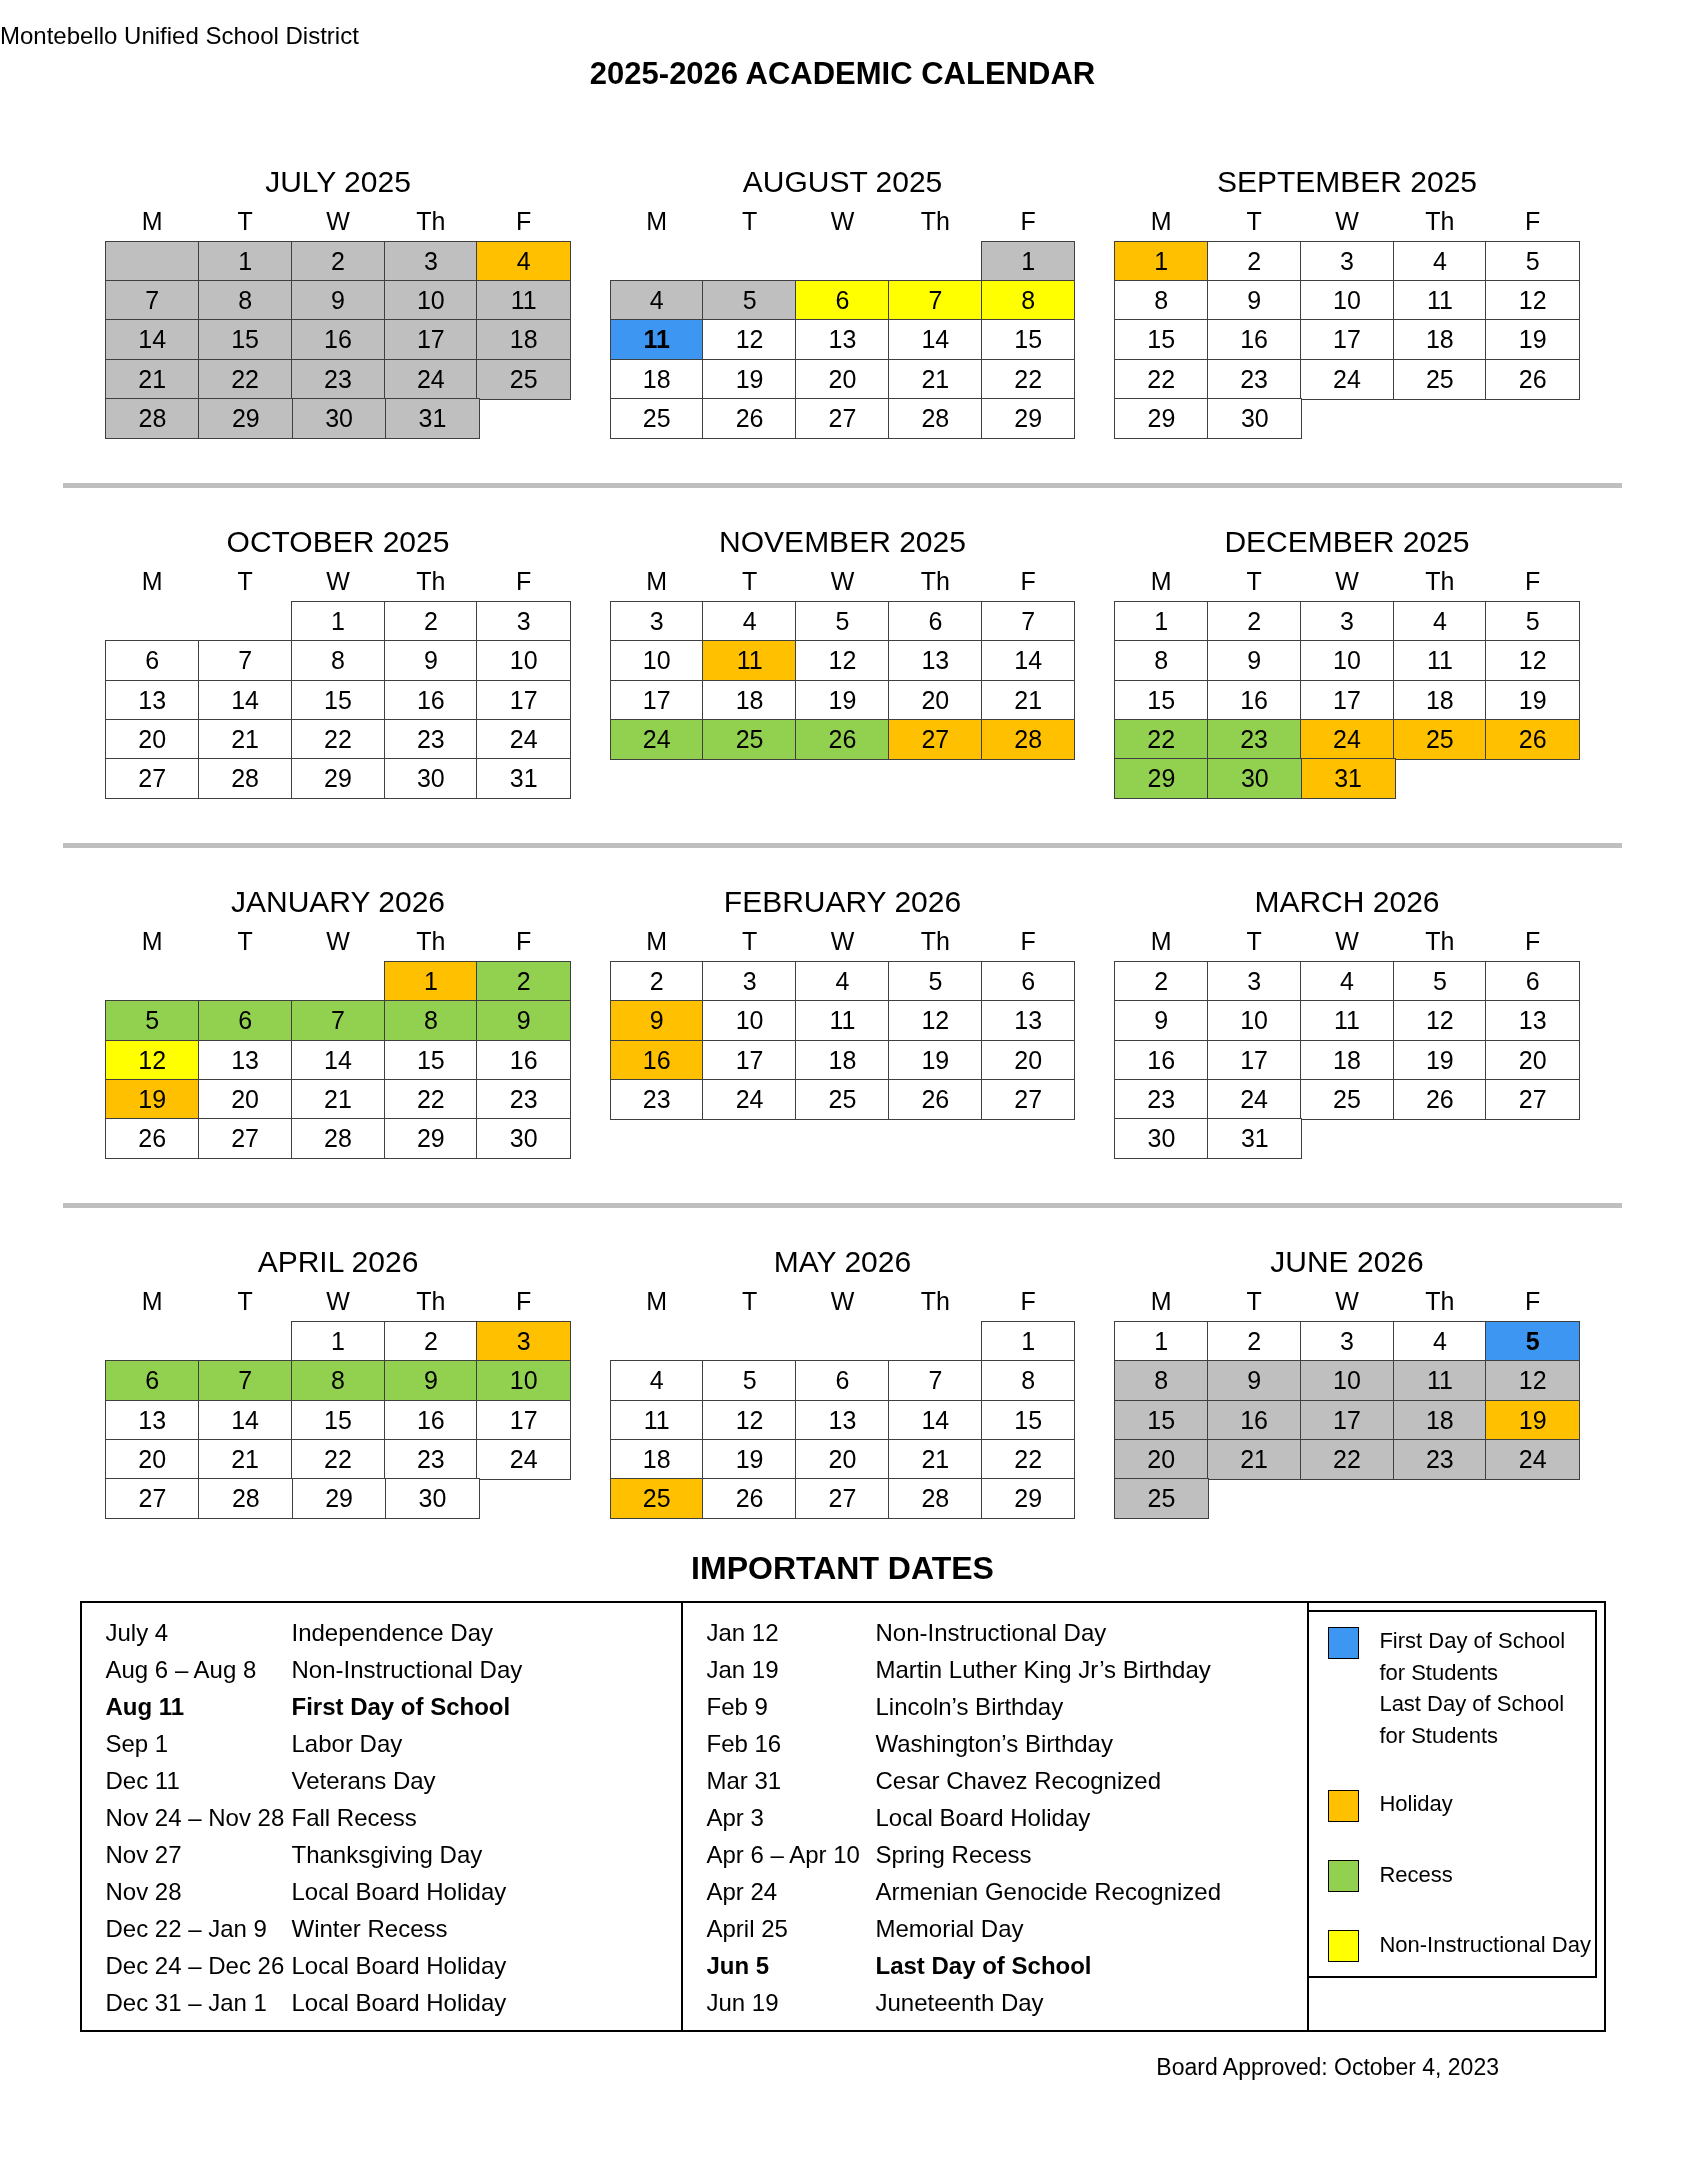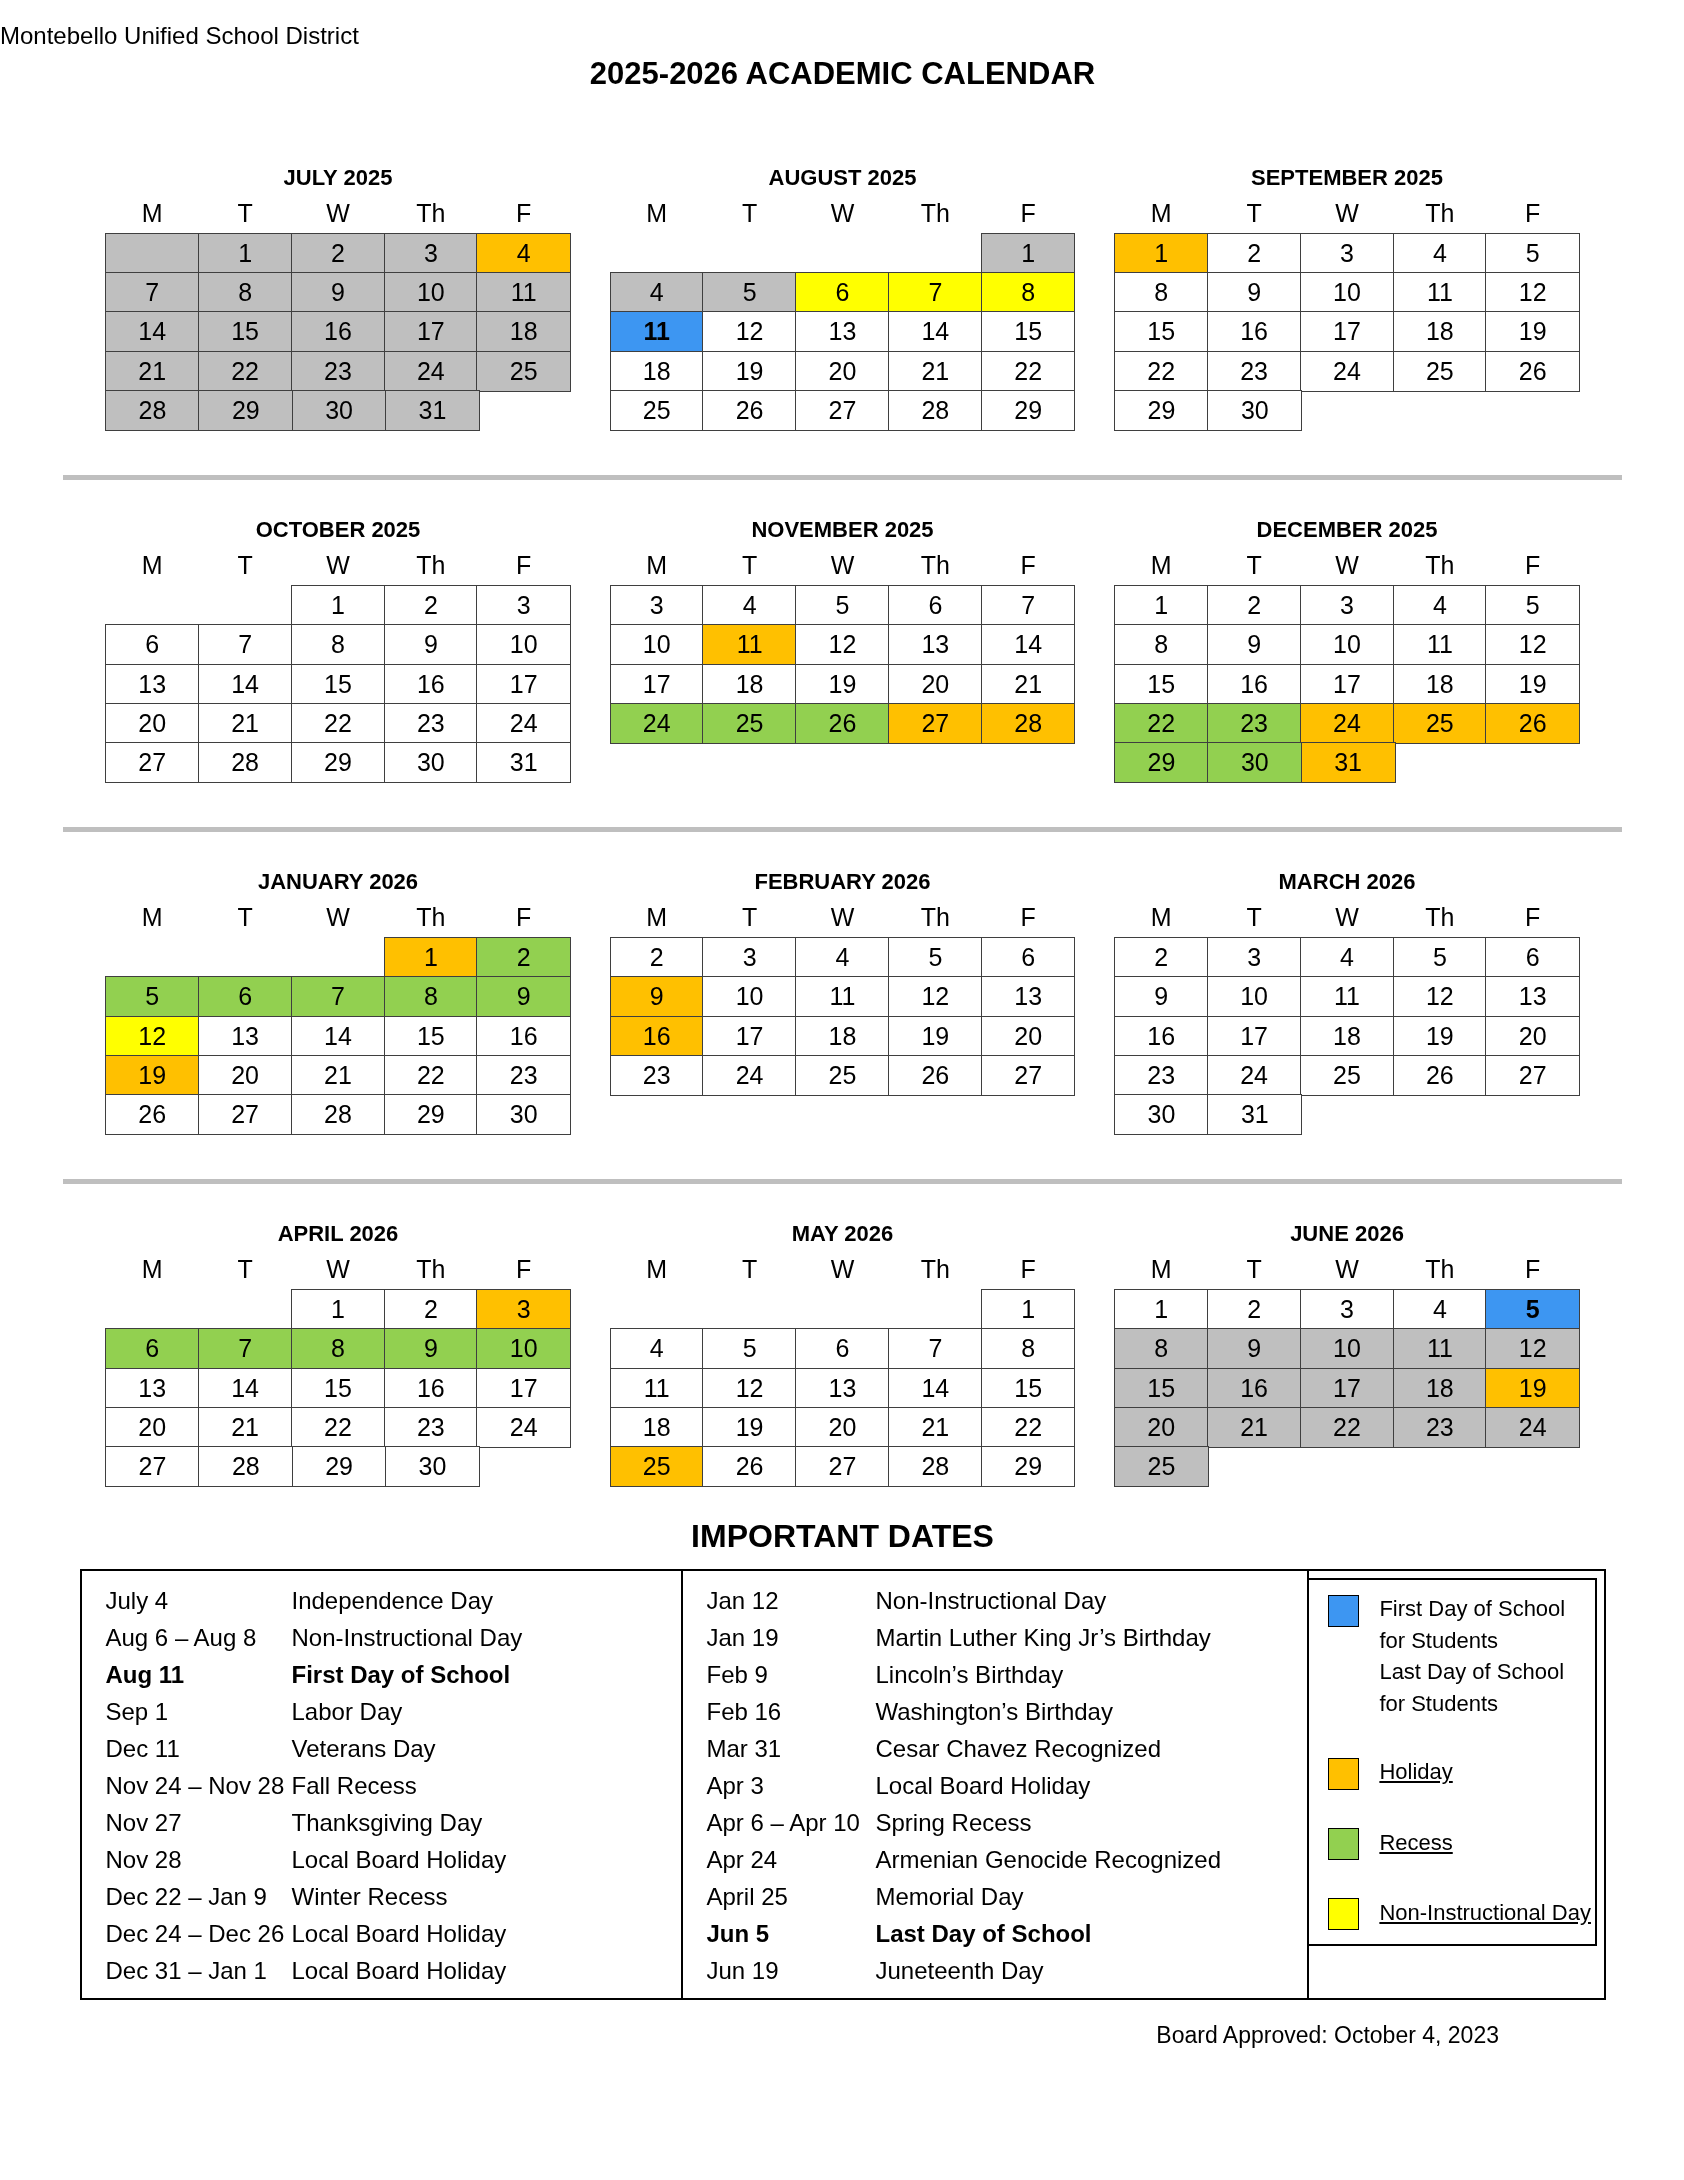--- a/index.html
+++ b/index.html
@@ -21,21 +21,21 @@
   .months { margin-top:73px; }
   .band {
     display:grid; grid-template-columns:repeat(3,466px);
     justify-content:space-between;
     width:1475px; margin:0 auto;
   }
   .months-divider {
     height:5.1px; background:#bfbfbf; width:1559px;
     margin:44px auto 37px auto;
   }
-  .month-title { text-align:center; font-size:22px; font-weight:bold; margin-bottom:7.7px; }
+  .month-title { text-align:center; font-size:30px; font-weight:normal; margin-bottom:7.7px; }
   .dow { display:flex; margin-bottom:5.1px; }
   .dow > span { box-sizing:border-box; width:95px; text-align:center; font-size:25px; }
   .dow > span + span { margin-left:-1.7px; }
   .week { display:flex; }
   .week + .week { margin-top:-1.7px; }
   .week > * + * { margin-left:-1.7px; }
   .day {
     box-sizing:border-box; width:95px; height:41px;
     border:1.7px solid #3f3f3f; background:#fff;
     display:flex; align-items:center; justify-content:center;
@@ -61,21 +61,21 @@
 
   .legend-col { flex:1 1 auto; position:relative; }
   .legend-box {
     box-sizing:border-box;
     border:2.6px solid #000; border-left:none;
     margin:6.8px 6.8px 0 0;
     min-height:368px;
     padding:13.6px 3.4px 12px 19px;
   }
   .legend-group { display:flex; align-items:flex-start; }
-  .legend-group.spaced { margin-top:37px;text-decoration:underline; }
+  .legend-group.spaced { margin-top:37px; }
   .lg-swatch {
     box-sizing:border-box; flex:0 0 31.5px; height:31.5px;
     border:1.7px solid #000; margin-right:20.4px; margin-top:1.7px;
   }
   .lg-swatch.none { border:none; background:transparent; }
   .lg-lines { font-size:22px; line-height:31.5px; }
 
   .board-approved {
     text-align:right; padding-right:186px;
     margin-top:22px; font-size:23px;

